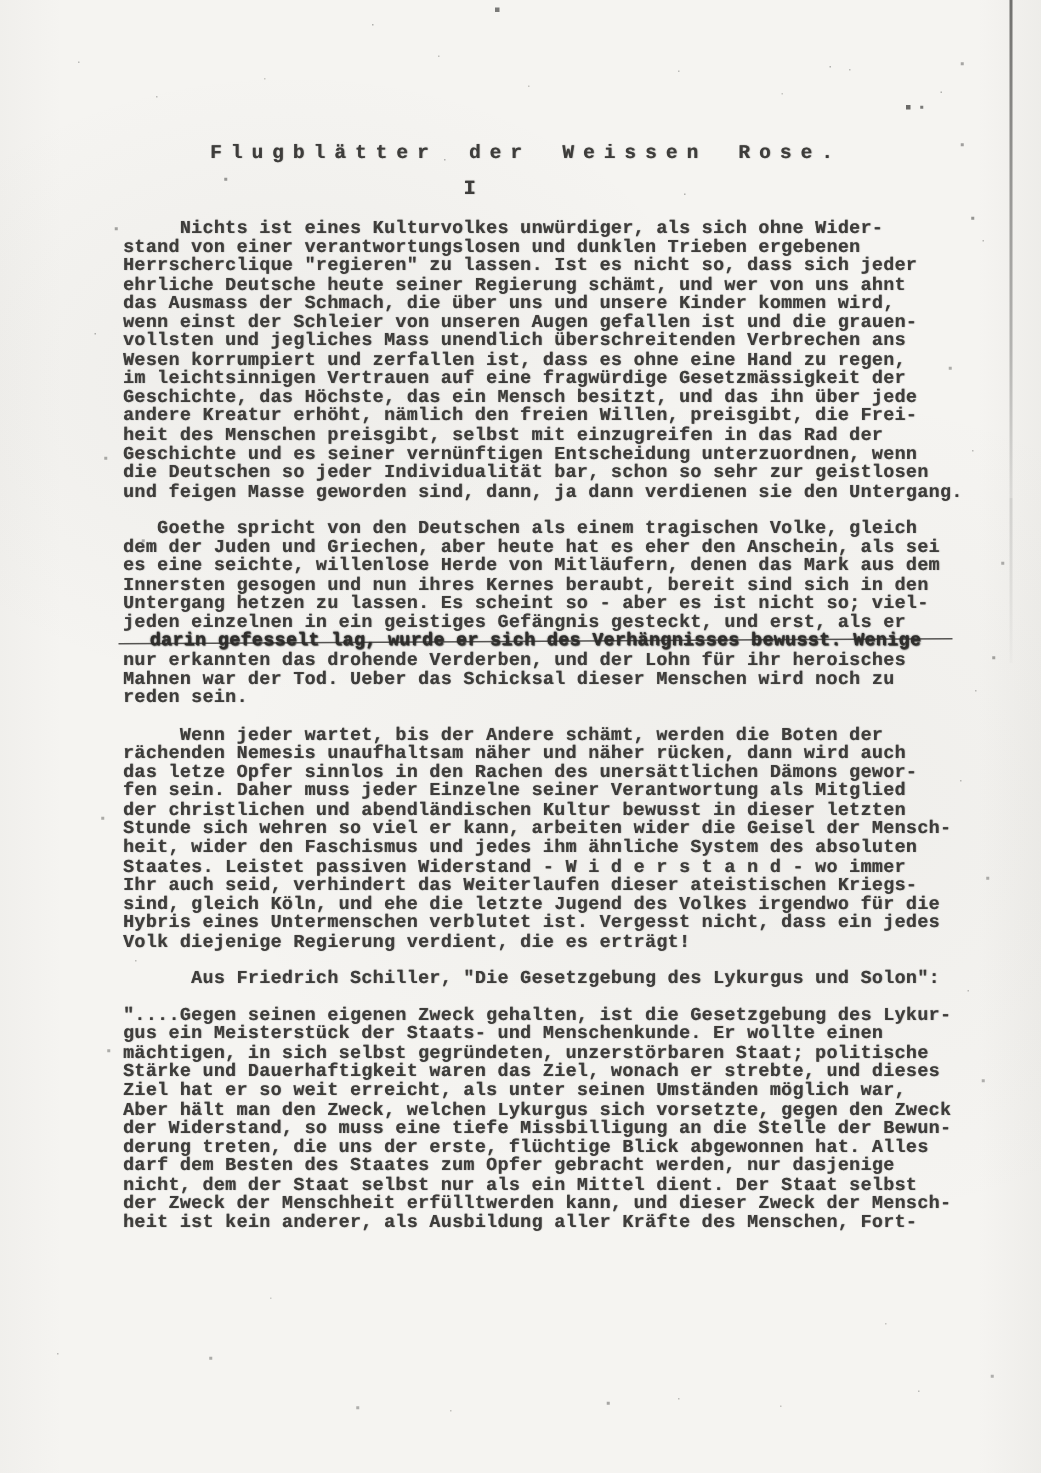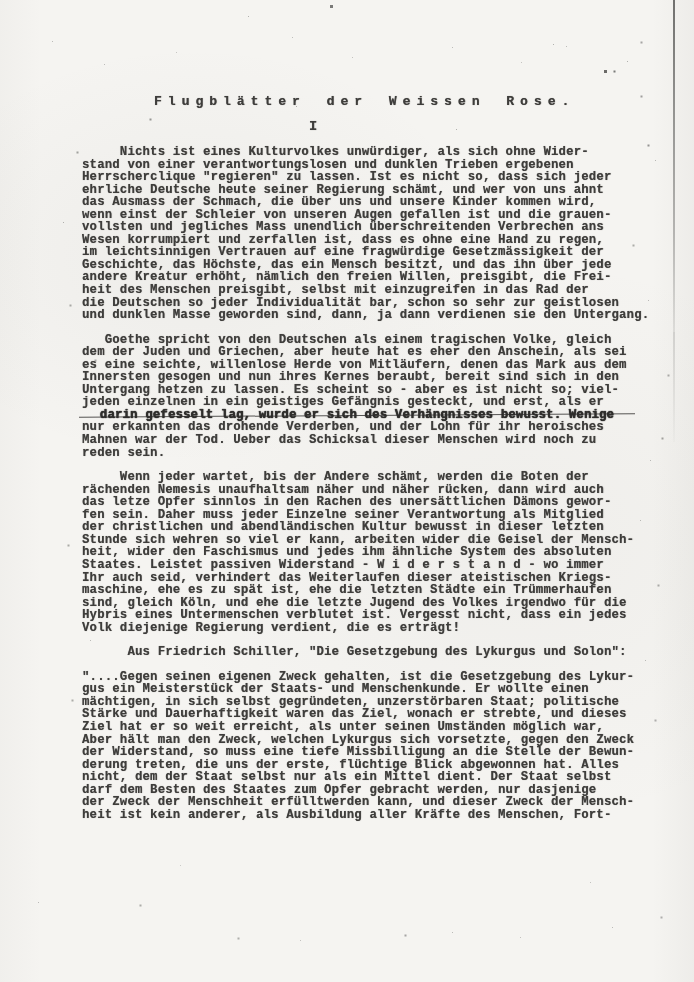--- a/index.html
+++ b/index.html
@@ -20,21 +20,21 @@
     content: "";
     position: absolute; inset: 0;
     background:
       radial-gradient(ellipse 420px 300px at 28% 26%, rgba(120,120,115,0.06), transparent 70%),
       radial-gradient(ellipse 500px 380px at 75% 55%, rgba(130,128,120,0.05), transparent 75%),
       linear-gradient(to right, rgba(150,148,142,0.05), transparent 6%, transparent 94%, rgba(150,148,142,0.08));
     pointer-events: none;
   }
   .title {
     position: absolute;
-    left: 154px;
+    left: 140px;
     top: 94px;
     margin: 0;
     font-size: 13px;
     font-weight: 700;
     letter-spacing: 6px;
     word-spacing: 7px;
     white-space: pre;
     text-shadow: 0.3px 0.3px 0.7px rgba(45,44,42,0.75);
   }
   .numeral {
@@ -173,22 +173,23 @@
         <span class="line">Herrscherclique "regieren" zu lassen. Ist es nicht so, dass sich jeder</span>
         <span class="line">ehrliche Deutsche heute seiner Regierung schämt, und wer von uns ahnt</span>
         <span class="line">das Ausmass der Schmach, die über uns und unsere Kinder kommen wird,</span>
         <span class="line">wenn einst der Schleier von unseren Augen gefallen ist und die grauen-</span>
         <span class="line">vollsten und jegliches Mass unendlich überschreitenden Verbrechen ans</span>
         <span class="line">Wesen korrumpiert und zerfallen ist, dass es ohne eine Hand zu regen,</span>
         <span class="line">im leichtsinnigen Vertrauen auf eine fragwürdige Gesetzmässigkeit der</span>
         <span class="line">Geschichte, das Höchste, das ein Mensch besitzt, und das ihn über jede</span>
         <span class="line">andere Kreatur erhöht, nämlich den freien Willen, preisgibt, die Frei-</span>
         <span class="line">heit des Menschen preisgibt, selbst mit einzugreifen in das Rad der</span>
+        <span class="line">Geschichte und es seiner vernünftigen Entscheidung unterzuordnen, wenn</span>
         <span class="line">die Deutschen so jeder Individualität bar, schon so sehr zur geistlosen</span>
-        <span class="line">und dunklen Masse geworden sind, dann, ja dann verdienen sie den Untergang.</span>
+        <span class="line">und feigen Masse geworden sind, dann, ja dann verdienen sie den Untergang.</span>
       </p>
       <p class="para">
         <span class="line">   Goethe spricht von den Deutschen als einem tragischen Volke, gleich</span>
         <span class="line">dem der Juden und Griechen, aber heute hat es eher den Anschein, als sei</span>
         <span class="line">es eine seichte, willenlose Herde von Mitläufern, denen das Mark aus dem</span>
         <span class="line">Innersten gesogen und nun ihres Kernes beraubt, bereit sind sich in den</span>
         <span class="line">Untergang hetzen zu lassen. Es scheint so - aber es ist nicht so; viel-</span>
         <span class="line">jeden einzelnen in ein geistiges Gefängnis gesteckt, und erst, als er</span>
         <span class="line struck">darin gefesselt lag, wurde er sich des Verhängnisses bewusst. Wenige</span>
         <span class="line">nur erkannten das drohende Verderben, und der Lohn für ihr heroisches</span>
@@ -198,36 +199,35 @@
       <p class="para">
         <span class="line">     Wenn jeder wartet, bis der Andere schämt, werden die Boten der</span>
         <span class="line">rächenden Nemesis unaufhaltsam näher und näher rücken, dann wird auch</span>
         <span class="line">das letze Opfer sinnlos in den Rachen des unersättlichen Dämons gewor-</span>
         <span class="line">fen sein. Daher muss jeder Einzelne seiner Verantwortung als Mitglied</span>
         <span class="line">der christlichen und abendländischen Kultur bewusst in dieser letzten</span>
         <span class="line">Stunde sich wehren so viel er kann, arbeiten wider die Geisel der Mensch-</span>
         <span class="line">heit, wider den Faschismus und jedes ihm ähnliche System des absoluten</span>
         <span class="line">Staates. Leistet passiven Widerstand - W i d e r s t a n d - wo immer</span>
         <span class="line">Ihr auch seid, verhindert das Weiterlaufen dieser ateistischen Kriegs-</span>
-        <span class="line">maschine, ehe es zu spät ist, ehe die letzten Städte ein Trümmerhaufen</span>
         <span class="line">sind, gleich Köln, und ehe die letzte Jugend des Volkes irgendwo für die</span>
         <span class="line">Hybris eines Untermenschen verblutet ist. Vergesst nicht, dass ein jedes</span>
         <span class="line">Volk diejenige Regierung verdient, die es erträgt!</span>
       </p>
       <p class="para">
         <span class="line">      Aus Friedrich Schiller, "Die Gesetzgebung des Lykurgus und Solon":</span>
       </p>
       <p class="para">
         <span class="line">"....Gegen seinen eigenen Zweck gehalten, ist die Gesetzgebung des Lykur-</span>
         <span class="line">gus ein Meisterstück der Staats- und Menschenkunde. Er wollte einen</span>
         <span class="line">mächtigen, in sich selbst gegründeten, unzerstörbaren Staat; politische</span>
         <span class="line">Stärke und Dauerhaftigkeit waren das Ziel, wonach er strebte, und dieses</span>
         <span class="line">Ziel hat er so weit erreicht, als unter seinen Umständen möglich war,</span>
         <span class="line">Aber hält man den Zweck, welchen Lykurgus sich vorsetzte, gegen den Zweck</span>
         <span class="line">der Widerstand, so muss eine tiefe Missbilligung an die Stelle der Bewun-</span>
         <span class="line">derung treten, die uns der erste, flüchtige Blick abgewonnen hat. Alles</span>
+        <span class="line">darf dem Besten des Staates zum Opfer gebracht werden, nur dasjenige</span>
         <span class="line">nicht, dem der Staat selbst nur als ein Mittel dient. Der Staat selbst</span>
-        <span class="line">darf dem Besten des Staates zum Opfer gebracht werden, nur dasjenige</span>
         <span class="line">der Zweck der Menschheit erfülltwerden kann, und dieser Zweck der Mensch-</span>
         <span class="line">heit ist kein anderer, als Ausbildung aller Kräfte des Menschen, Fort-</span>
       </p>
     </div>
 </div>
 
 </body></html>

